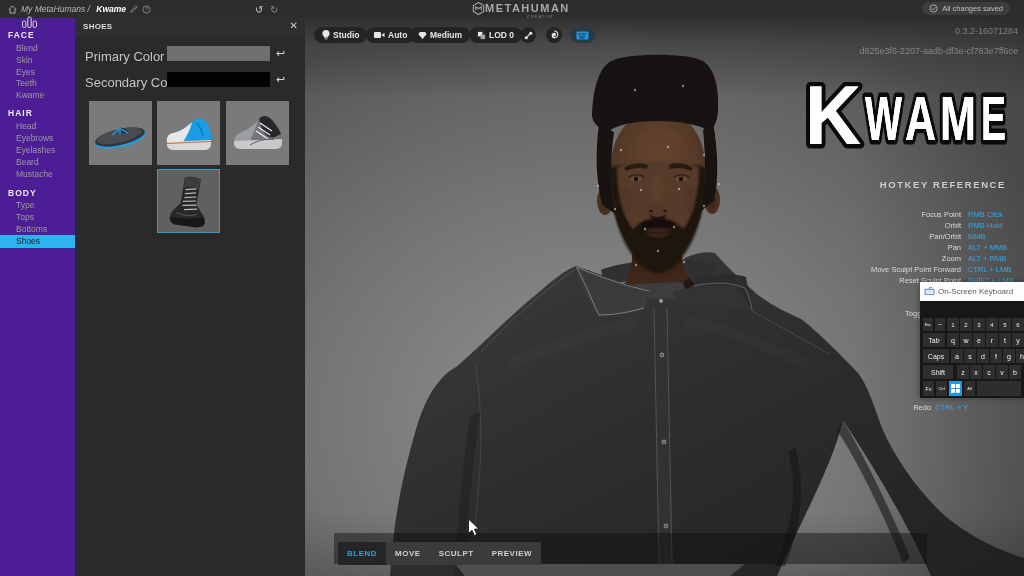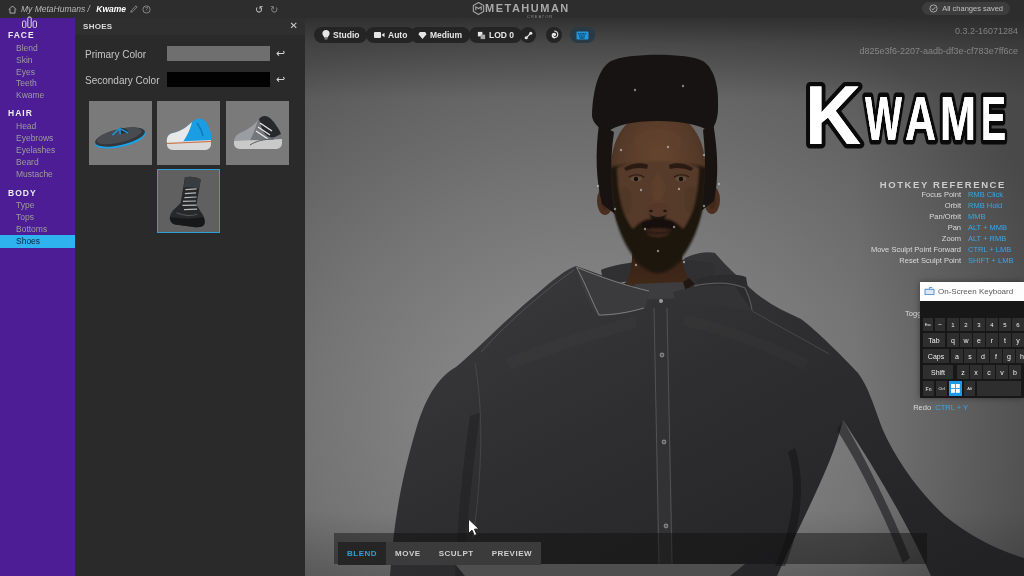--- a/index.html
+++ b/index.html
@@ -25,21 +25,21 @@
   #sidebar .sel { left:0; width:75px; padding-left:16px; background:#2fb3ef; color:#0a2531;
     height:12.5px; line-height:12.5px; }
 
   
   #panel { left:75px; top:18px; width:230px; height:558px; background:#2a2a2a; color:#c9c9c9; }
   #ph { position:absolute; left:0; top:0; width:230px; height:17px; background:#2f2f2f; }
   #ph .t { position:absolute; left:8px; top:4px; font-size:8px; font-weight:bold;
     letter-spacing:.3px; color:#dcdcdc; }
   #ph .x { position:absolute; right:7px; top:2px; font-size:10px; color:#cfcfcf; }
   .crow { position:absolute; left:0; width:230px; height:15px; }
-  .crow .lab { position:absolute; left:10px; top:3px; font-size:10px; color:#c4c4c4; }
+  .crow .lab { position:absolute; left:10px; top:3px; font-size:13px; color:#c4c4c4; }
   .crow .sw  { position:absolute; left:92px; top:0; width:103px; height:15px; }
   .crow .undo { position:absolute; left:201px; top:1px; font-size:11px; color:#d5d5d5; }
   .tile { position:absolute; width:63px; height:64px; background:#7a7a7a; }
 
   
   #vp { left:305px; top:18px; width:719px; height:558px;
     background:
       linear-gradient(180deg, rgba(30,30,30,.68) 0px, rgba(30,30,30,.34) 26px, rgba(40,40,40,0) 80px),
       linear-gradient(270deg, rgba(25,25,25,.22) 0px, rgba(25,25,25,0) 170px),
       linear-gradient(0deg, rgba(18,18,18,.22) 0px, rgba(18,18,18,0) 65px),
@@ -48,21 +48,21 @@
   .pill { position:absolute; height:16px; background:#242424; border-radius:8px; color:#e6e6e6;
     font-size:8.5px; font-weight:bold; display:flex; align-items:center; gap:3px; padding:0 8px; }
   .cbtn { position:absolute; width:16px; height:16px; background:#242424; border-radius:8px;
     display:flex; align-items:center; justify-content:center; }
   #ver { right:6px; top:3px; text-align:right; color:rgba(200,200,200,.5); font-size:9px;
     line-height:20px; }
 
   
   #hot { right:8px; top:161px; width:230px; }
   #hot .ti { text-align:right; padding-right:10px; font-size:9.5px; font-weight:bold; letter-spacing:1.6px;
-    color:#cccccc; margin-bottom:0; }
+    color:#cccccc; margin-bottom:20px; }
   #hot .r { display:flex; justify-content:flex-end; font-size:7.5px; height:11px; }
   #hot .k { color:#dadada; text-align:right; }
   #hot .v { color:#35a7e8; width:48px; margin-left:7px; }
 
   
   #osk { left:615px; top:264px; width:104px; height:116px; box-shadow:0 0 6px rgba(0,0,0,.4); }
   #osk .bar { position:absolute; left:0; top:0; width:104px; height:19px; background:#fdfdfd;
     color:#5a5a5a; font-size:8px; display:flex; align-items:center; gap:3px; padding-left:4px; }
   #osk .kb { position:absolute; left:0; top:19px; width:104px; height:97px; background:#171717; }
   .key { position:absolute; background:#2e2e2e; color:#eee; font-size:6.5px;

